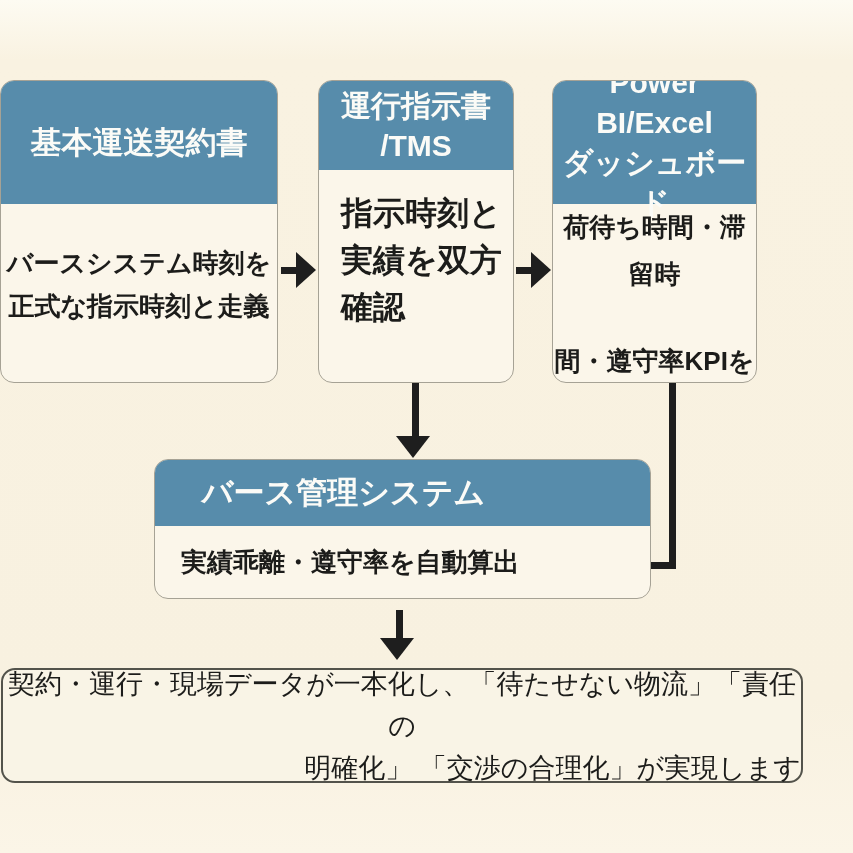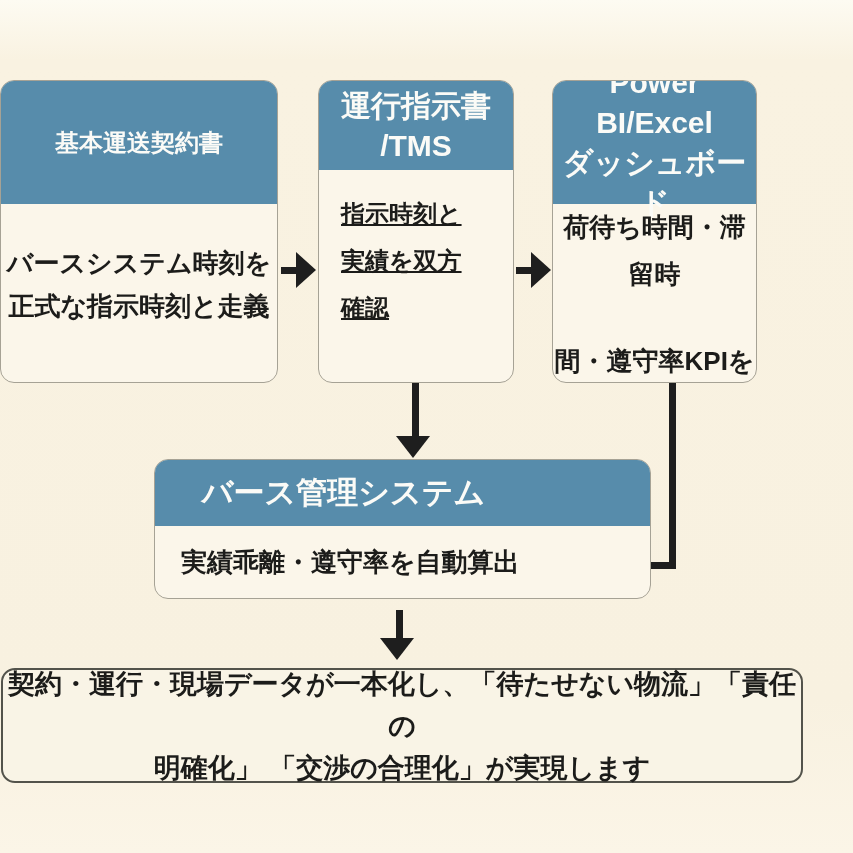--- a/index.html
+++ b/index.html
@@ -29,42 +29,42 @@
     text-align:center;
   }
   .box-body{
     color:#1c1c1a;
     font-weight:bold;
     flex:1 1 auto;
     text-align:center;
   }
   
   #box1{left:0px;top:80px;width:278px;height:303px;}
-  #box1 .box-header{height:123px;font-size:24px;}
+  #box1 .box-header{height:123px;font-size:31px;}
   #box1 .box-body{display:flex;flex-direction:column;justify-content:center;align-items:center;
                   font-size:26px;line-height:43px;padding-bottom:16px;text-align:center;}
   #box2{left:318px;top:80px;width:196px;height:303px;}
   #box2 .box-header{height:89px;font-size:30px;line-height:40px;}
-  #box2 .box-body{font-size:24px;line-height:47px;padding:20px 0 0 22px;text-align:left;text-decoration:underline;}
+  #box2 .box-body{font-size:32px;line-height:47px;padding:20px 0 0 22px;text-align:left;}
   #box3{left:552px;top:80px;width:205px;height:303px;}
   #box3 .box-header{height:123px;font-size:30px;line-height:40px;}
   #box3 .box-body{display:flex;flex-direction:column;justify-content:center;align-items:center;
                   font-size:26px;line-height:47px;text-align:center;gap:40px;}
   
   #hub{left:154px;top:459px;width:497px;height:140px;}
   #hub .box-header{height:66px;font-size:31px;padding-right:118px;box-sizing:border-box;}
   #hub .box-body{display:flex;align-items:center;font-size:26px;padding-left:26px;}
   
   #summary{
     position:absolute;left:1px;top:668px;width:802px;height:115px;
     box-sizing:border-box;
     border:2px solid #53534b;border-radius:14px;
     background:#f9f4e6;
-    display:flex;flex-direction:column;justify-content:center;align-items:center;
-    font-size:27px;font-weight:bold;line-height:42px;color:#1c1c1a;text-align:center;
+    display:flex;flex-direction:column;justify-content:center;align-items:flex-end;
+    font-size:27px;font-weight:normal;line-height:42px;color:#1c1c1a;text-align:center;
   }
   
   .shaft{position:absolute;background:#1e1e1e;}
   .head-right{position:absolute;width:0;height:0;
     border-top:18px solid transparent;border-bottom:18px solid transparent;
     border-left:20px solid #1e1e1e;}
   .head-down{position:absolute;width:0;height:0;
     border-left:17px solid transparent;border-right:17px solid transparent;
     border-top:22px solid #1e1e1e;}
 </style>

